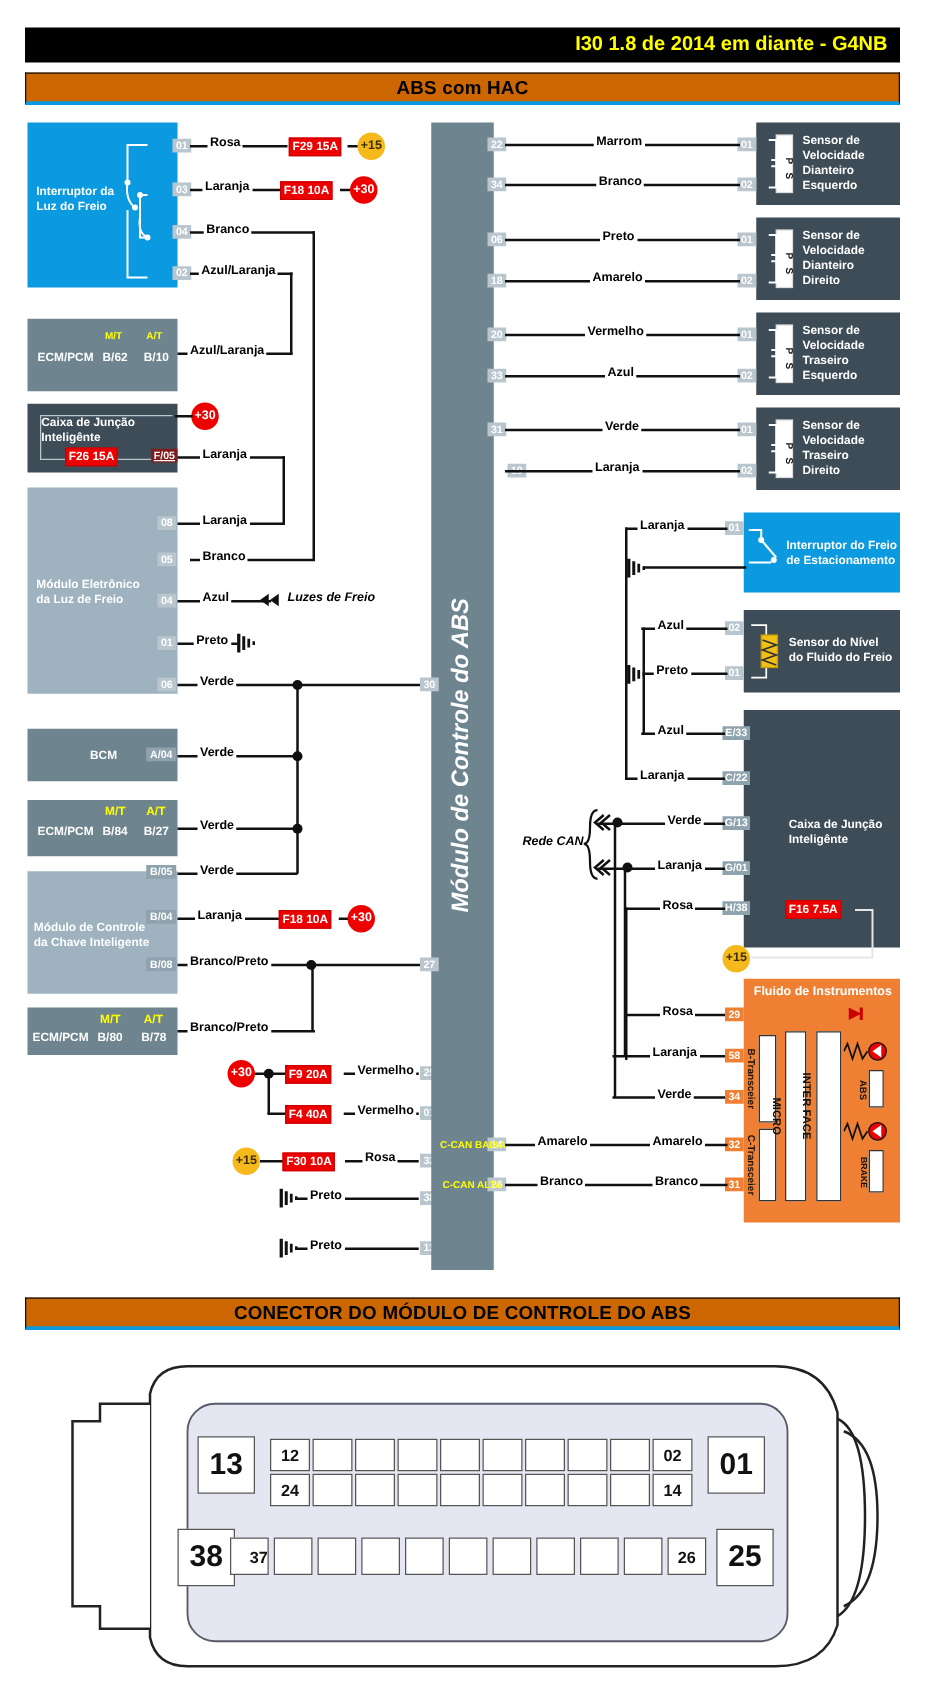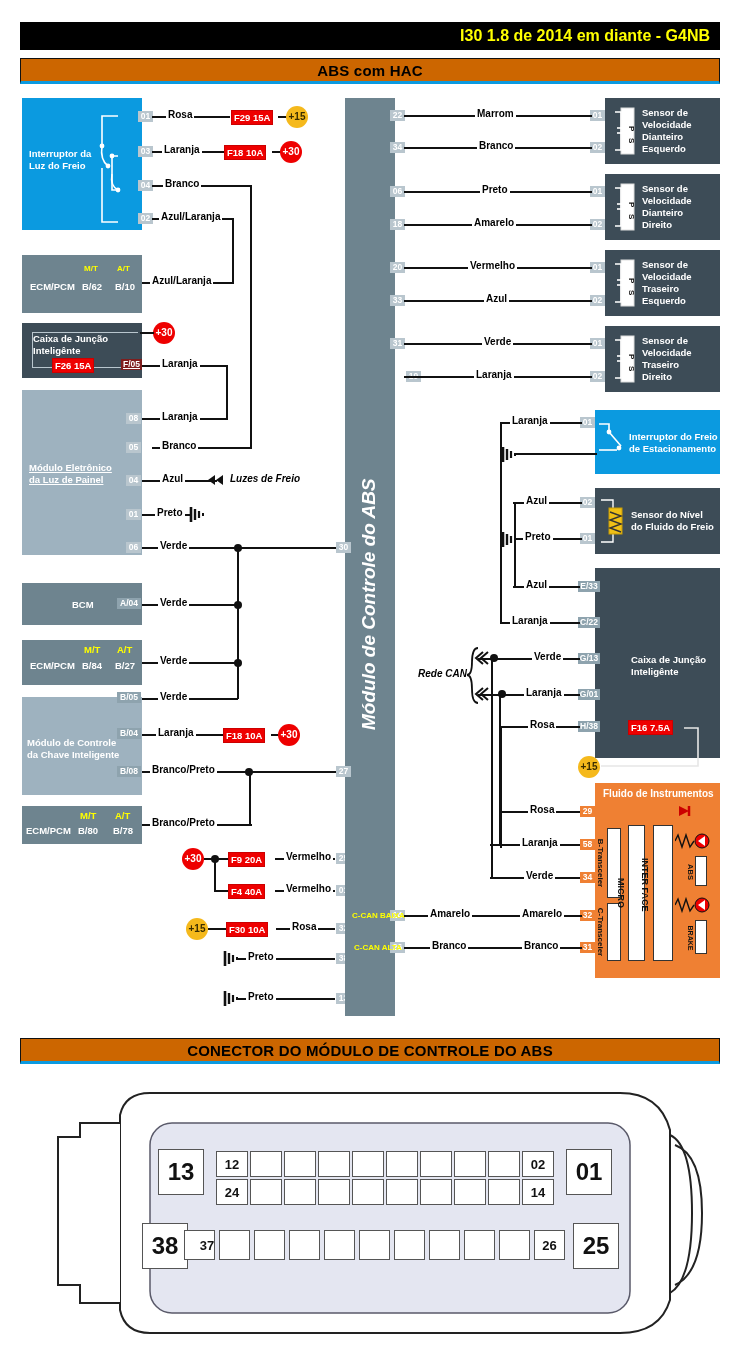--- a/index.html
+++ b/index.html
@@ -145,23 +145,23 @@
     <span>Caixa de Junção</span><br>
     <span>Inteligênte</span>
   </div>
 </div>
 <div class="fuse abs" style="left:52px; top:358px;">F26 15A</div>
 <div class="pin abs dk" style="left:121px; top:359px; min-width:21px;">F/05</div>
 <div class="pnode p30 abs" style="left:153px; top:322px;">+30</div>
 <div class="w wh abs" style="left:140px; top:332px; width:14px;"></div>
 
 <div class="blk light abs" style="left:22px; top:390px; width:120px; height:165px;">
-  <div class="blk-label" style="left:7px; top:72px; width:110px;text-decoration:underline;">
+  <div class="blk-label" style="left:7px; top:72px; width:110px;">
     <span>Módulo Eletrônico</span><br>
-    <span>da Luz de Painel</span>
+    <span>da Luz de Freio</span>
   </div>
 </div>
 <div class="pin abs" style="left:126px; top:413px;">08</div>
 <div class="pin abs" style="left:126px; top:442px;">05</div>
 <div class="pin abs" style="left:126px; top:475px;">04</div>
 <div class="pin abs" style="left:126px; top:509px;">01</div>
 <div class="pin abs" style="left:126px; top:542px;">06</div>
 
 <div class="blk slate abs" style="left:22px; top:583px; width:120px; height:42px;">
   <span class="blk-label" style="left:50px; top:16px;">BCM</span>

